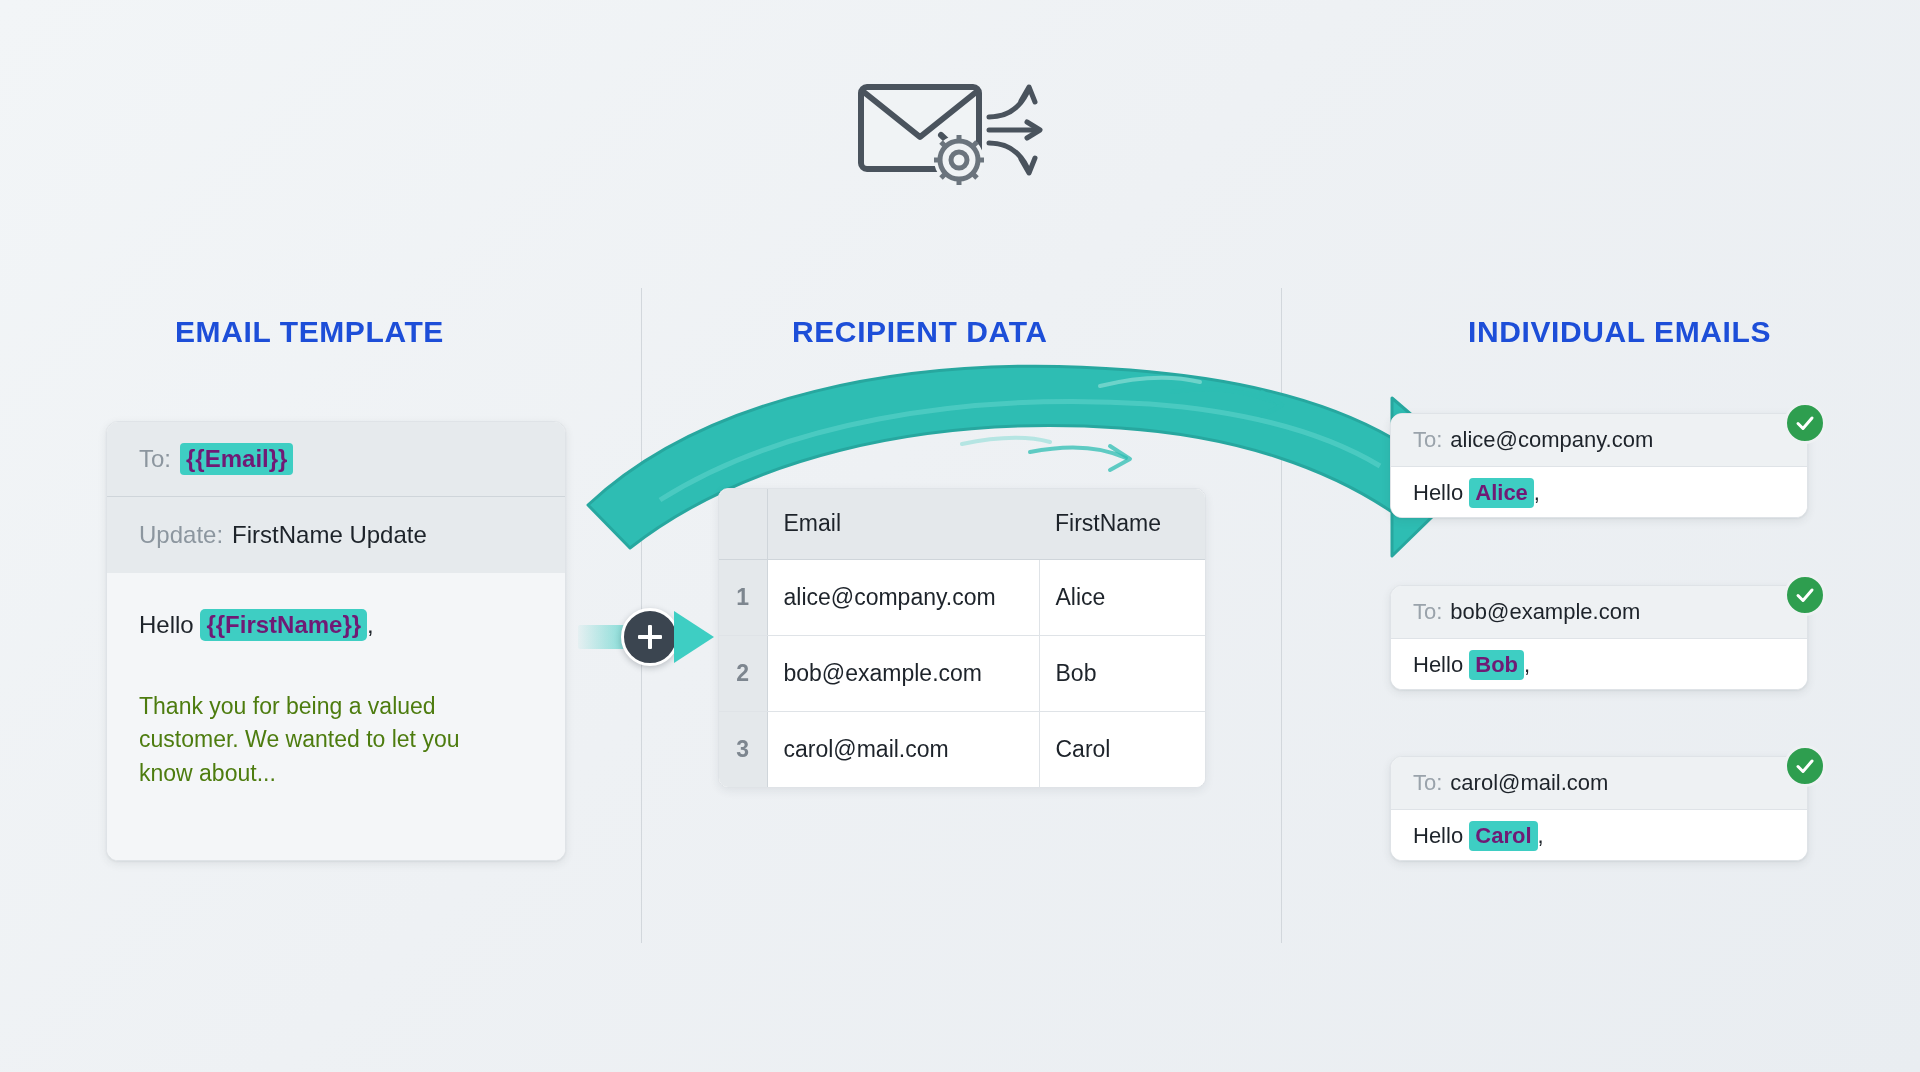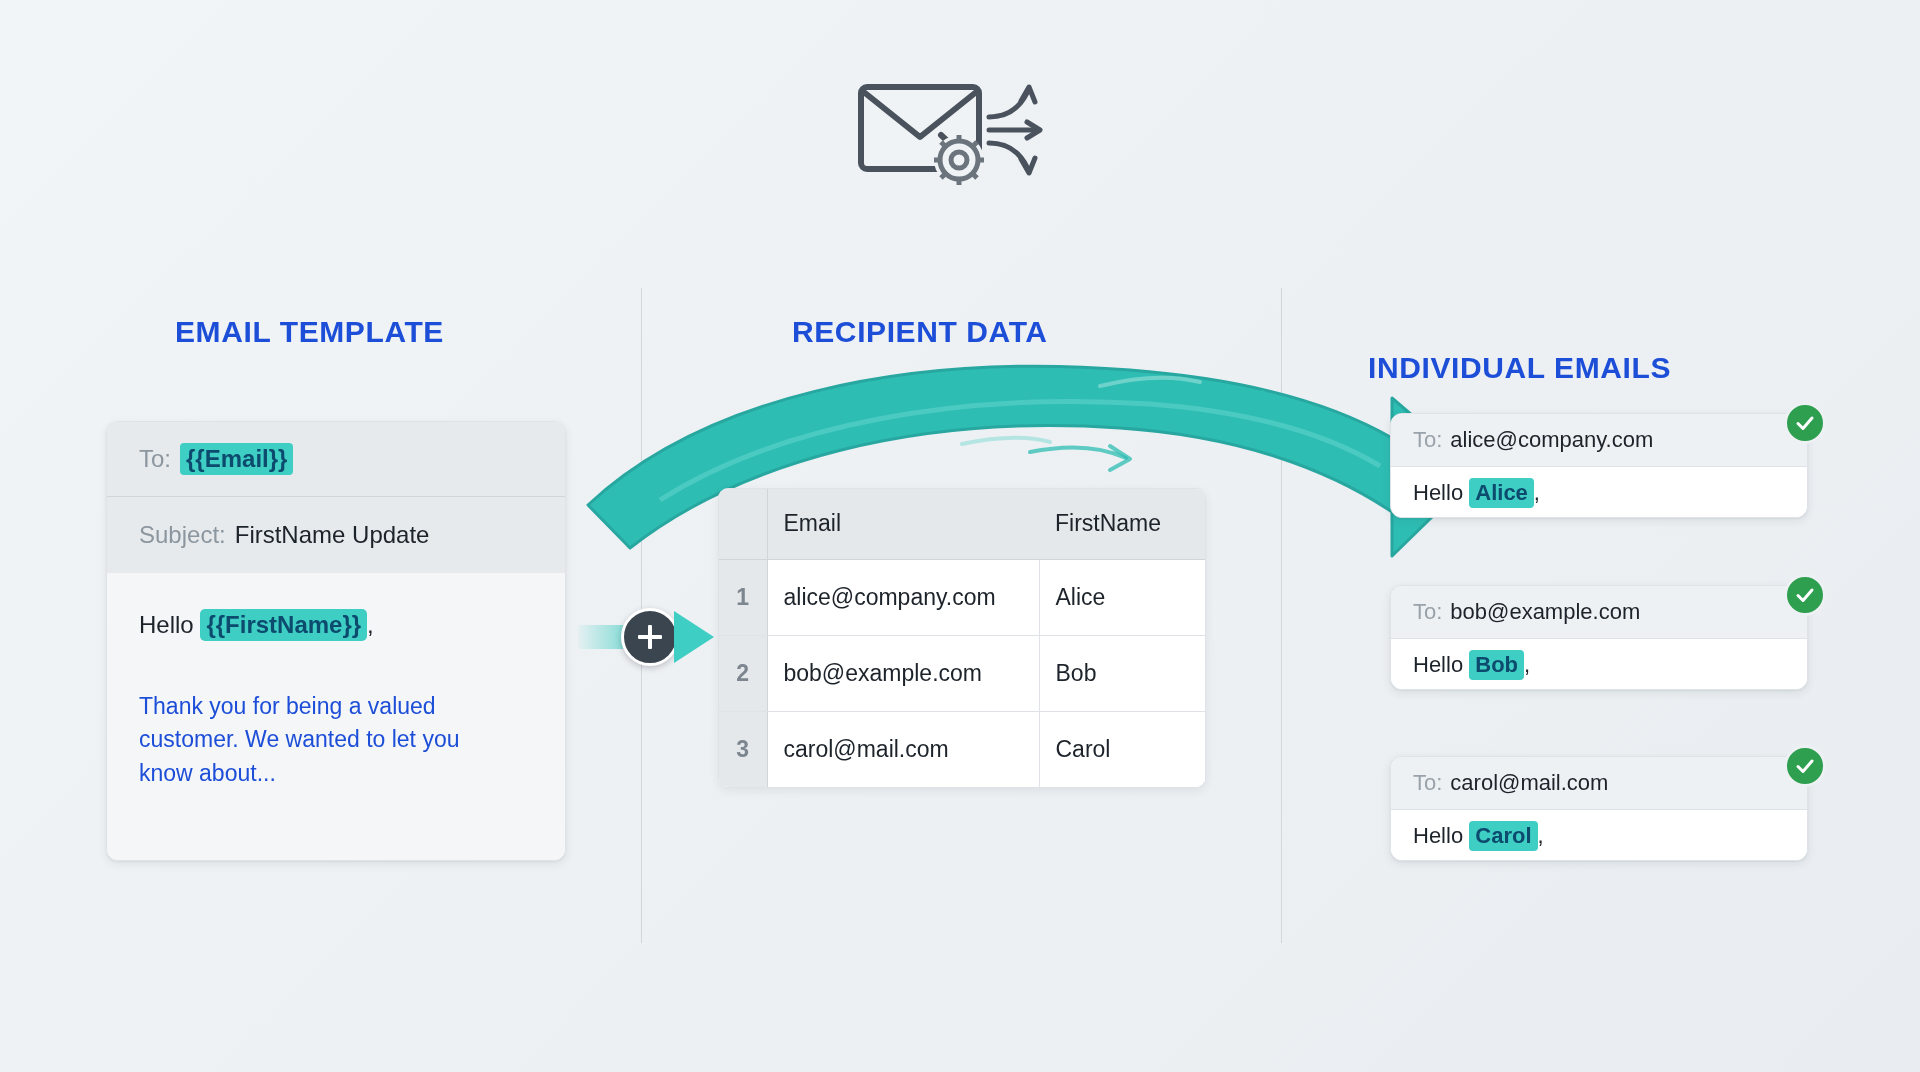--- a/index.html
+++ b/index.html
@@ -37,21 +37,21 @@
   .col-title {
     position: absolute;
     font-size: 30px;
     font-weight: bold;
     letter-spacing: 0.6px;
     color: #1d4ed8;
     white-space: nowrap;
   }
   .col-title.t1 { left: 175px;  top: 315px; }
   .col-title.t2 { left: 792px;  top: 315px; }
-  .col-title.t3 { left: 1368px; top: 315px; margin-top: 36px; }
+  .col-title.t3 { left: 1468px; top: 315px; }
 
   
   .divider {
     position: absolute;
     top: 288px;
     width: 1px;
     height: 655px;
     background: #d2d7dc;
   }
   .divider.d1 { left: 641px; }
@@ -99,28 +99,28 @@
   }
   .greet-line {
     font-size: 24px;
     color: #1d232a;
     white-space: nowrap;
     margin-bottom: 49px;
   }
   .para {
     font-size: 23px;
     line-height: 1.45;
-    color: #1d4ed8;
+    color: #4d7c0f;
     width: 355px;
   }
 
   .tag {
     display: inline-block;
     background: #3ecec3;
-    color: #0c4a6e;
+    color: #701a75;
     font-weight: bold;
     border-radius: 4px;
     padding: 2px 6px;
   }
   .tag.soft { border-radius: 5px; }
 
   
   .plus-wrap {
     position: absolute;
     left: 578px;
@@ -325,21 +325,21 @@
     </svg>
   </div>
 
   <div class="card template-card">
     <div class="tpl-head">
       <div class="tpl-row to-row">
         <span class="tpl-label">To:</span>
         <span class="tag">{{Email}}</span>
       </div>
       <div class="tpl-row">
-        <span class="tpl-label">Subject:</span>
+        <span class="tpl-label">Update:</span>
         <span>FirstName Update</span>
       </div>
     </div>
     <div class="tpl-body">
       <div class="greet-line">
         <span>Hello</span>
         <span class="tag soft">{{FirstName}}</span><span>,</span>
       </div>
       <div class="para">Thank you for being a valued customer. We wanted to let you know about...</div>
     </div>

